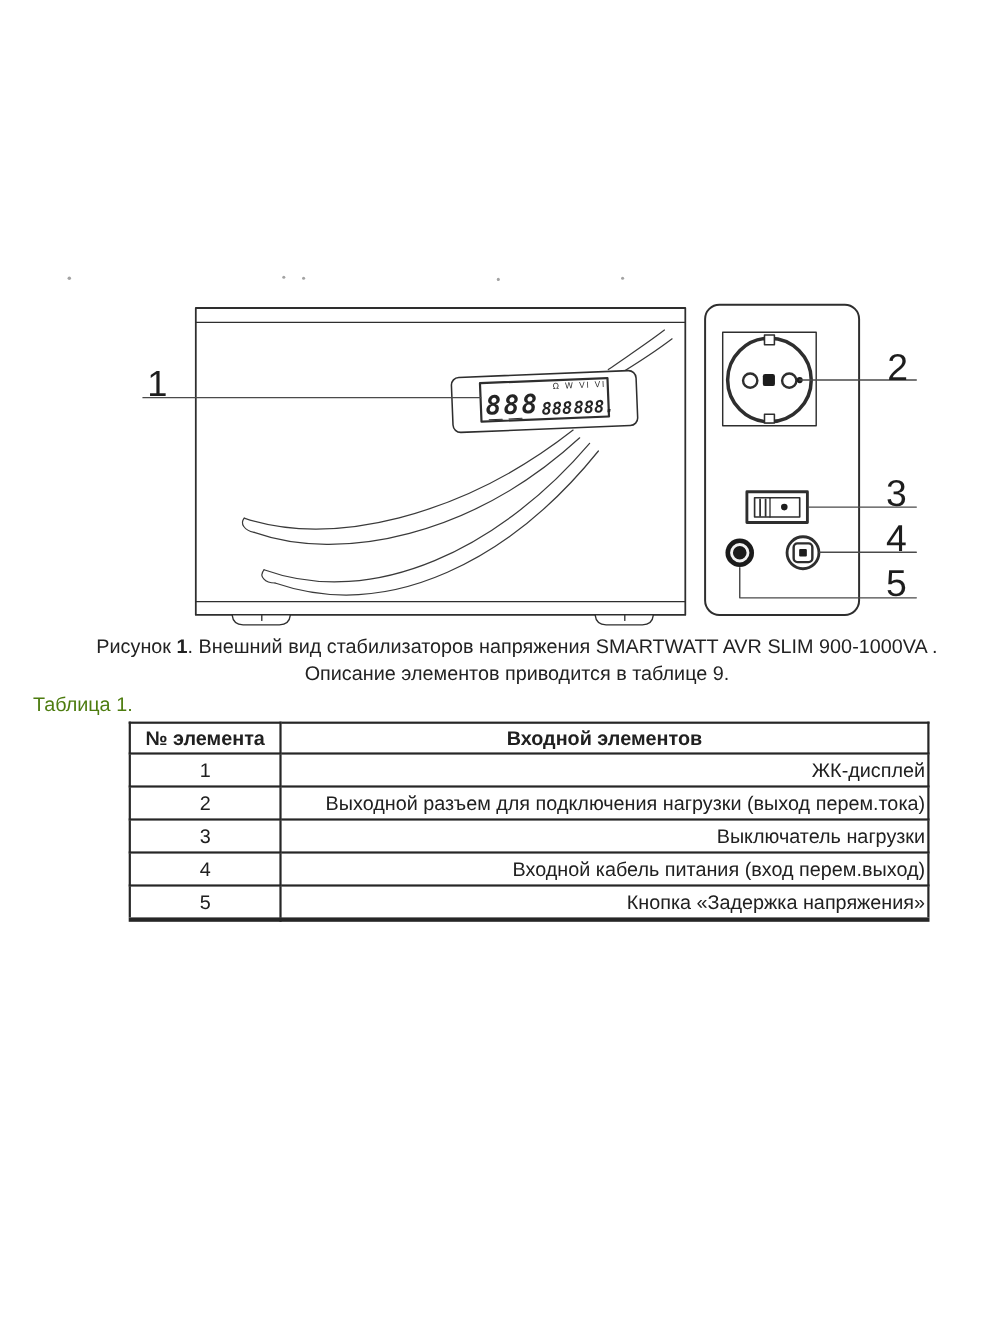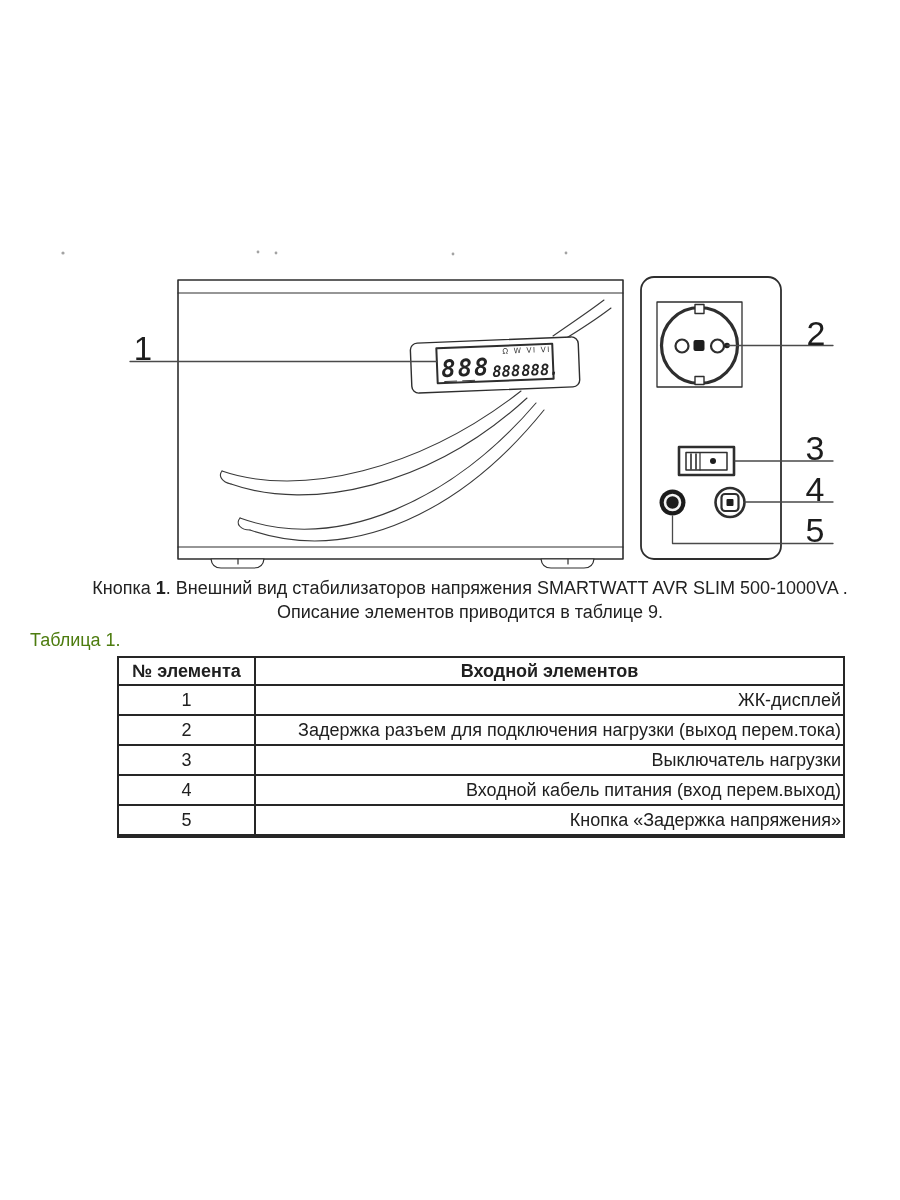--- a/index.html
+++ b/index.html
@@ -125,21 +125,21 @@
   <g text-anchor="middle" stroke="none">
     <text class="callout-num" x="143" y="360" font-size="33">1</text>
     <text class="callout-num" x="816" y="345" font-size="34">2</text>
     <text class="callout-num" x="815" y="460" font-size="34">3</text>
     <text class="callout-num" x="815" y="501" font-size="34">4</text>
     <text class="callout-num" x="815" y="542" font-size="34">5</text>
   </g>
 </svg>
 
 <div class="caption">
-  <div><span>Кнопка </span><b>1</b><span>. Внешний вид стабилизаторов напряжения SMARTWATT AVR SLIM 500-1000VA .</span></div>
+  <div><span>Рисунок </span><b>1</b><span>. Внешний вид стабилизаторов напряжения SMARTWATT AVR SLIM 900-1000VA .</span></div>
   <div>Описание элементов приводится в таблице 9.</div>
 </div>
 
 <div class="table-title">Таблица 1.</div>
 
 <table class="elements">
   <colgroup>
       <col class="c1">
       <col class="c2">
     </colgroup>
@@ -147,21 +147,21 @@
       <tr>
     <th>№ элемента</th>
     <th>Входной элементов</th>
   </tr>
   <tr>
     <td class="num-cell">1</td>
     <td class="desc-cell">ЖК-дисплей</td>
   </tr>
   <tr>
     <td class="num-cell">2</td>
-    <td class="desc-cell">Задержка разъем для подключения нагрузки (выход перем.тока)</td>
+    <td class="desc-cell">Выходной разъем для подключения нагрузки (выход перем.тока)</td>
   </tr>
   <tr>
     <td class="num-cell">3</td>
     <td class="desc-cell">Выключатель нагрузки</td>
   </tr>
   <tr>
     <td class="num-cell">4</td>
     <td class="desc-cell">Входной кабель питания (вход перем.выход)</td>
   </tr>
   <tr>

